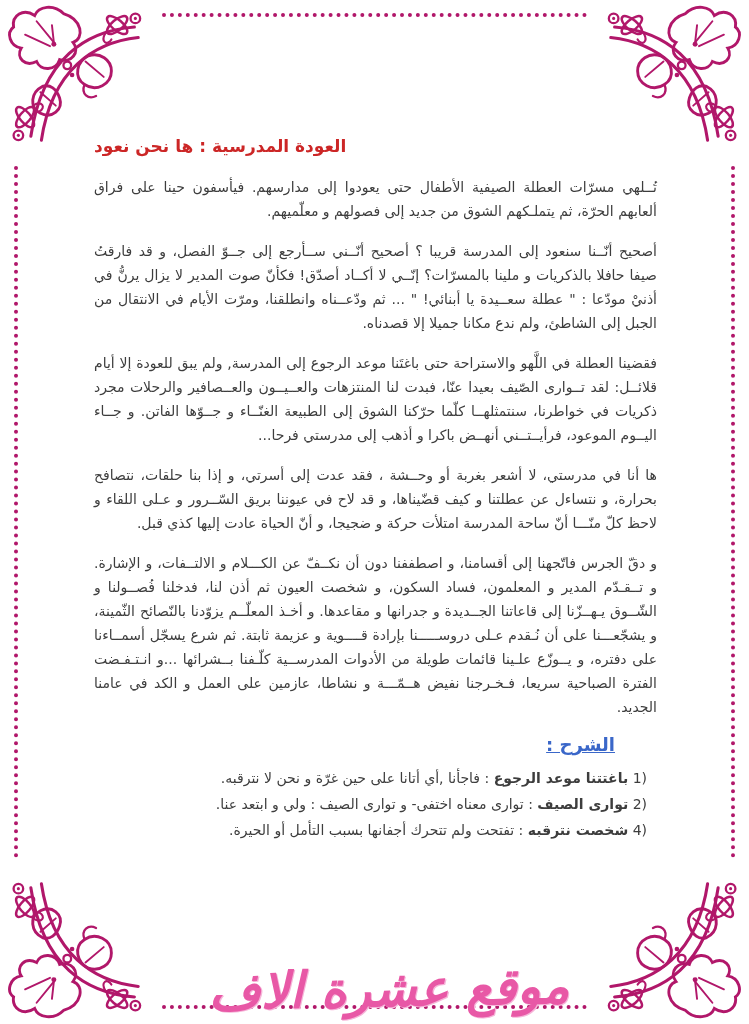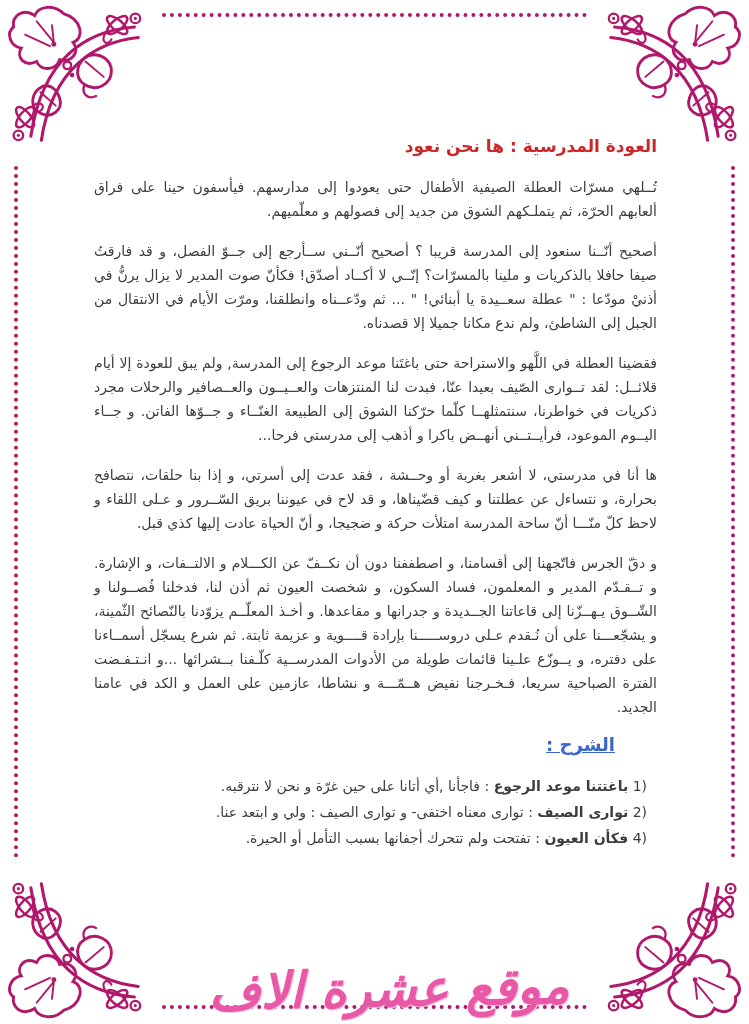--- a/index.html
+++ b/index.html
@@ -25,35 +25,35 @@
   
   #doc{
     position:absolute;top:133px;left:94px;right:92px;
     direction:rtl;
     color:#3d3d3d;
     font-size:14px;line-height:24px;
     text-align:justify;
   }
   h1.doc-title{
     margin:0 0 13px 0;
-    text-align:right;
+    text-align:left;
     font-size:17px;line-height:26px;
     font-weight:bold;
     color:#cc2626;
   }
   p.para{margin:16px 0 11px 0;}
   .explain-head{
     display:inline-block;
     margin:3px 42px 4px 0;
     font-weight:bold;
     font-size:18px;
     color:#3a67c9;
     text-decoration:underline;
   }
-  .explain-list{margin:12px 10px 0 0;}
+  .explain-list{margin:4px 10px 0 0;}
   .explain-item{line-height:26px;}
   .item-num{direction:ltr;unicode-bidi:embed;}
   .item-term{font-weight:bold;}
 
   
   #signature{
     position:absolute;
     bottom:6px;left:50%;
     transform:translateX(-50%) rotate(-1deg);
     margin-left:14px;
@@ -144,20 +144,20 @@
       <div class="explain-item">
         <span class="item-num">1)</span>
         <span class="item-term">باغتتنا موعد الرجوع</span><span> : </span><span>فاجأنا ,أي أتانا على حين غرّة و نحن لا نترقبه.</span>
       </div>
       <div class="explain-item">
         <span class="item-num">2)</span>
         <span class="item-term">توارى الصيف</span><span> : </span><span>توارى معناه اختفى- و توارى الصيف : ولي و ابتعد عنا.</span>
       </div>
       <div class="explain-item">
         <span class="item-num">4)</span>
-        <span class="item-term">فكأن العيون</span><span> : </span><span>تفتحت ولم تتحرك أجفانها بسبب التأمل أو الحيرة.</span>
+        <span class="item-term">شخصت نترقبه</span><span> : </span><span>تفتحت ولم تتحرك أجفانها بسبب التأمل أو الحيرة.</span>
       </div>
     </div>
   </div>
 
   <div id="signature">موقع عشرة الاف</div>
 
 </div>
 
 </body></html>

